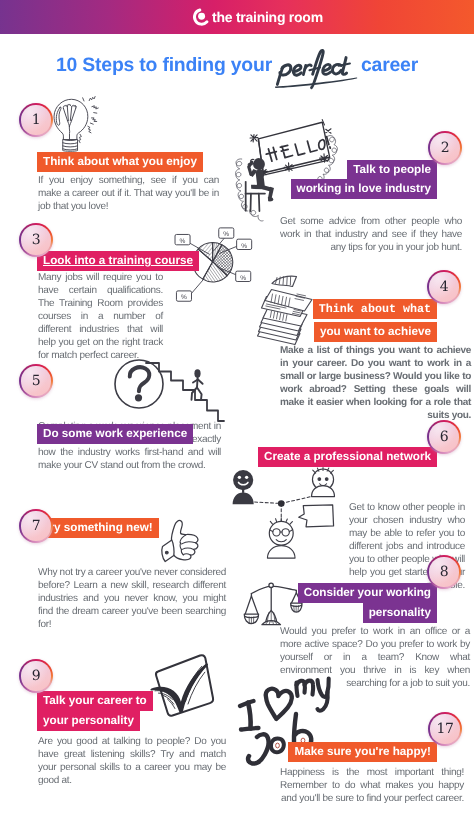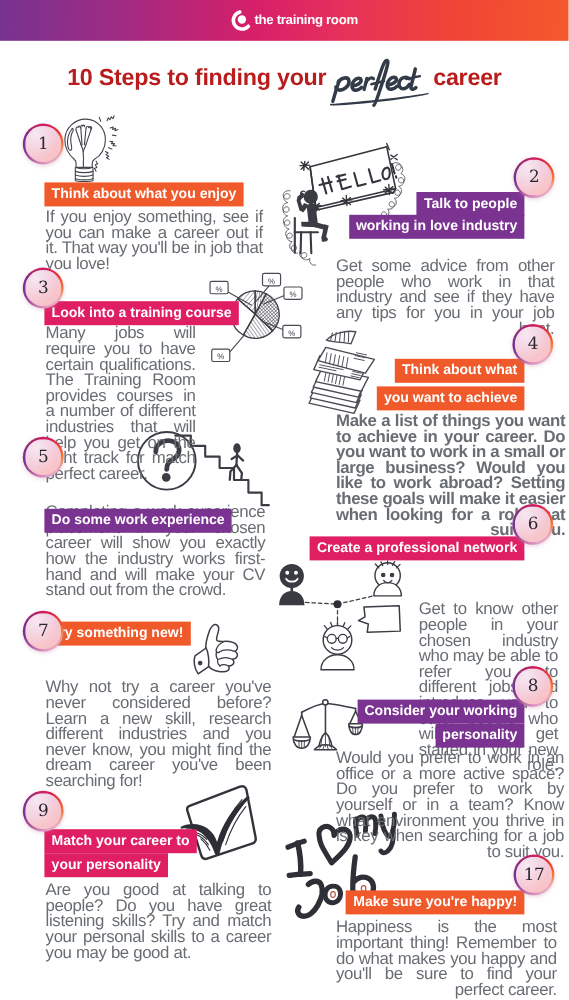--- a/index.html
+++ b/index.html
@@ -14,26 +14,26 @@
          background:#ffffff; position:relative; overflow:hidden; }
   #page { position:relative; width:474px; height:833px; background:#ffffff; overflow:hidden; }
 
   
   .hdr { position:absolute; left:0; top:0; width:474px; height:34px;
     background: linear-gradient(93deg, #76338f 0%, #a42a81 23%, #d71f68 45%,
                 #e6305b 60%, #f04536 80%, #f4592c 100%); }
   .logo-wrap { position:absolute; left:190px; top:0; height:34px;
                display:flex; align-items:center; }
   .logo-mark { width:18px; height:18px; margin-right:4px; }
-  .logo-text { color:#ffffff; font-size:11px; font-weight:700;
+  .logo-text { color:#ffffff; font-size:14px; font-weight:700;
                letter-spacing:-0.25px; line-height:1; }
 
   
   .title { position:absolute; left:0; top:49px; width:474px; text-align:center;
-    color:#b91c1c; font-size:19.4px; font-weight:700; letter-spacing:-0.2px;
+    color:#3b82f6; font-size:19.4px; font-weight:700; letter-spacing:-0.2px;
     white-space:nowrap; }
   .title .script-wrap { display:inline-block; vertical-align:middle;
     margin:0 2px -5px 3px; }
 
   
   .num { position:absolute; width:34px; height:34px; border-radius:50%;
      display:flex; align-items:center; justify-content:center; z-index:6;
      font-size:14px; color:#272530; font-family:"DejaVu Serif", serif;
      filter:drop-shadow(0 1px 1.6px rgba(185,120,160,0.34)); }
   .num .ring { position:absolute; inset:0; border-radius:50%; }
@@ -46,21 +46,21 @@
      white-space:nowrap; line-height:20px; height:20px; padding:0 6px; z-index:5; }
   .num .ring { background:conic-gradient(from 0deg,
        #cf1d62 0%, #d8204f 6%, #e53636 13%, #ef5b2e 20%, #f2823f 26%,
        #eda2a0 32%, #eaa9bd 38%, #e2a0c6 46%, #d07fb6 54%, #a8519b 62%,
        #7e3590 70%, #76338f 76%, #862b80 84%, #ad2268 92%, #cf1d62 100%); }
   .num .inner { background:
        radial-gradient(ellipse at 30% 22%, rgba(255,255,255,0.55) 0%, rgba(255,255,255,0) 62%),
        linear-gradient(150deg, #e9cce2 0%, #f0c9dd 35%, #f7c6cd 70%, #f8bfc3 100%); }
 
   
-  .body { position:absolute; color:#686d73; font-size:14px; line-height:13px; letter-spacing:-0.3px;
+  .body { position:absolute; color:#686d73; font-size:10px; line-height:13px; letter-spacing:-0.3px;
      text-align:justify; z-index:4; }
   .body.rt { text-align:justify; text-align-last:right; }
   .body.lt { text-align:justify; text-align-last:left; }
 
   .ill { position:absolute; z-index:2; }
   svg { display:block; overflow:visible; }
 </style>
 </head>
 <body>
 
@@ -312,21 +312,21 @@
       <text x="82.0" y="23.0">%</text>
       <text x="81.0" y="57.0">%</text>
       <text x="18.0" y="78.0">%</text>
     </g>
   </svg>
     <div class="num" style="left:19px;top:223px;">
       <div class="ring"></div>
       <div class="inner"></div>
       <b>3</b>
     </div>
-    <div class="bar" style="left:37px;top:251px;background:var(--c3);"><span>Look into a training course</span></div>
+    <div class="bar" style="left:37px;top:251px;background:var(--c3);text-decoration:underline;"><span>Look into a training course</span></div>
     <p class="body lt" style="left:38px;top:271px;width:125px;">Many jobs will require you to have certain qualifications. The Training Room provides courses in a number of different industries that will help you get on the right track for match perfect career.</p>
   </div>
 
   <div class="step">
   <svg class="ill" style="left:254px;top:274px;" width="82" height="78" viewBox="0 0 82 78">
     <g fill="#ffffff" stroke="#4a4a54" stroke-width="1.15" stroke-linecap="round" stroke-linejoin="round">
 
       <path d="M18.0 9.5 C23.0 4.0 33.5 1.0 42.5 2.5 L38.5 12.5 C33.0 11.0 24.0 11.5 18.0 9.5 Z"></path>
     </g>
     <g fill="none" stroke="#4a4a54" stroke-width="0.85" stroke-linecap="round">
@@ -352,21 +352,21 @@
                M26.8 39.1 L25.6 45.6 M29.9 39.8 L28.7 46.3 M33.0 40.5 L31.8 47.0"></path>
       <path d="M40.0 35.5 L47.0 37.0 M39.2 37.4 L46.2 38.9 M38.4 39.3 L45.4 40.8"></path>
       <path d="M12.5 30.0 L32.0 34.0 M11.8 32.0 L26.0 35.0"></path>
     </g>
   </svg>
     <div class="num" style="left:427px;top:270px;">
       <div class="ring"></div>
       <div class="inner"></div>
       <b>4</b>
     </div>
-    <div class="bar" style="right:37px;top:299px;background:var(--c4);"><span>Think about what</span></div>
+    <div class="bar" style="right:37px;top:299px;background:var(--c4);font-family:Liberation Mono, monospace;"><span>Think about what</span></div>
     <div class="bar" style="right:37px;top:322px;background:var(--c4);"><span>you want to achieve</span></div>
     <p class="body rt" style="left:280px;top:344px;width:191px;font-weight:bold;">Make a list of things you want to achieve in your career. Do you want to work in a small or large business? Would you like to work abroad? Setting these goals will make it easier when looking for a role that suits you.</p>
   </div>
 
   <div class="step">
   <svg class="ill" style="left:112px;top:357px;" width="112" height="86" viewBox="0 0 112 86">
 
     <circle cx="27" cy="27" r="24.0" fill="#ffffff" stroke="#3c3c45" stroke-width="1.6"></circle>
     <g fill="none" stroke="#3c3c45" stroke-width="4.0" stroke-linecap="round" stroke-linejoin="round">
       <path d="M17.8 19.5 C17.3 12.0 26.8 8.0 33.3 11.5 C39.3 14.7 38.1 22.0 32.5 25.5
@@ -554,21 +554,21 @@
               M21.5 42.5 C25.5 44.1 29.3 47.5 31.7 51.1 M25.5 46.1 C28.7 48.9 31.1 52.1 32.9 55.5" fill="none" stroke="#2e2e36" stroke-width="0.9" stroke-linecap="round"></path>
       <path d="M43.5 48.5 C47.2 36.6 53.2 25.2 61.0 16.0 M46.0 51.0 C49.8 39.5 55.4 28.4 62.8 19.2
               M41.5 45.5 C45.5 33.8 51.6 22.4 59.6 13.4" fill="none" stroke="#2e2e36" stroke-width="0.9" stroke-linecap="round"></path>
     </g>
   </svg>
     <div class="num" style="left:19px;top:659px;">
       <div class="ring"></div>
       <div class="inner"></div>
       <b>9</b>
     </div>
-    <div class="bar" style="left:37px;top:691px;background:var(--c9);"><span>Match your career to</span></div>
+    <div class="bar" style="left:37px;top:691px;background:var(--c9);"><span>Talk your career to</span></div>
     <div class="bar" style="left:37px;top:711px;background:var(--c9);"><span>your personality</span></div>
     <p class="body lt" style="left:38px;top:735px;width:188px;">Are you good at talking to people? Do you have great listening skills? Try and match your personal skills to a career you may be good at.</p>
   </div>
 
   <div class="step">
   <svg class="ill" style="left:234px;top:678px;" width="106" height="86" viewBox="0 0 106 86">
     <g fill="none" stroke="#2f2f37" stroke-linecap="round" stroke-linejoin="round">
 
       <path d="M6.0 28.0 C9.5 26.5 15.5 24.0 19.5 23.0" stroke-width="4.3"></path>
       <path d="M14.0 24.5 C16.0 32.5 17.0 42.0 16.5 50.5" stroke-width="4.6"></path>

